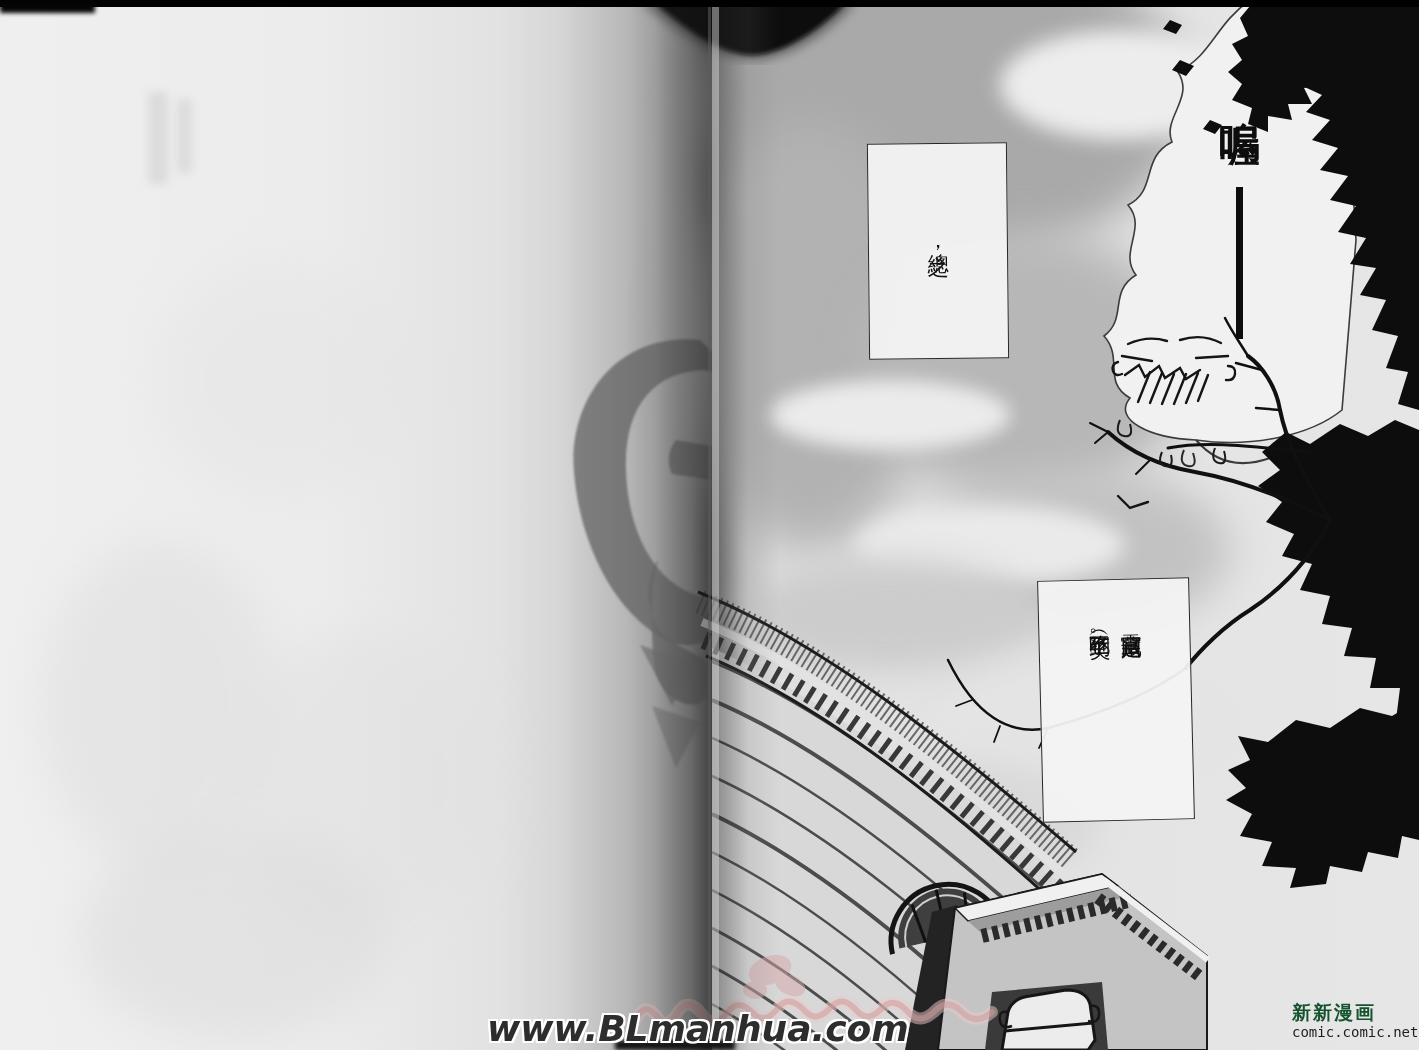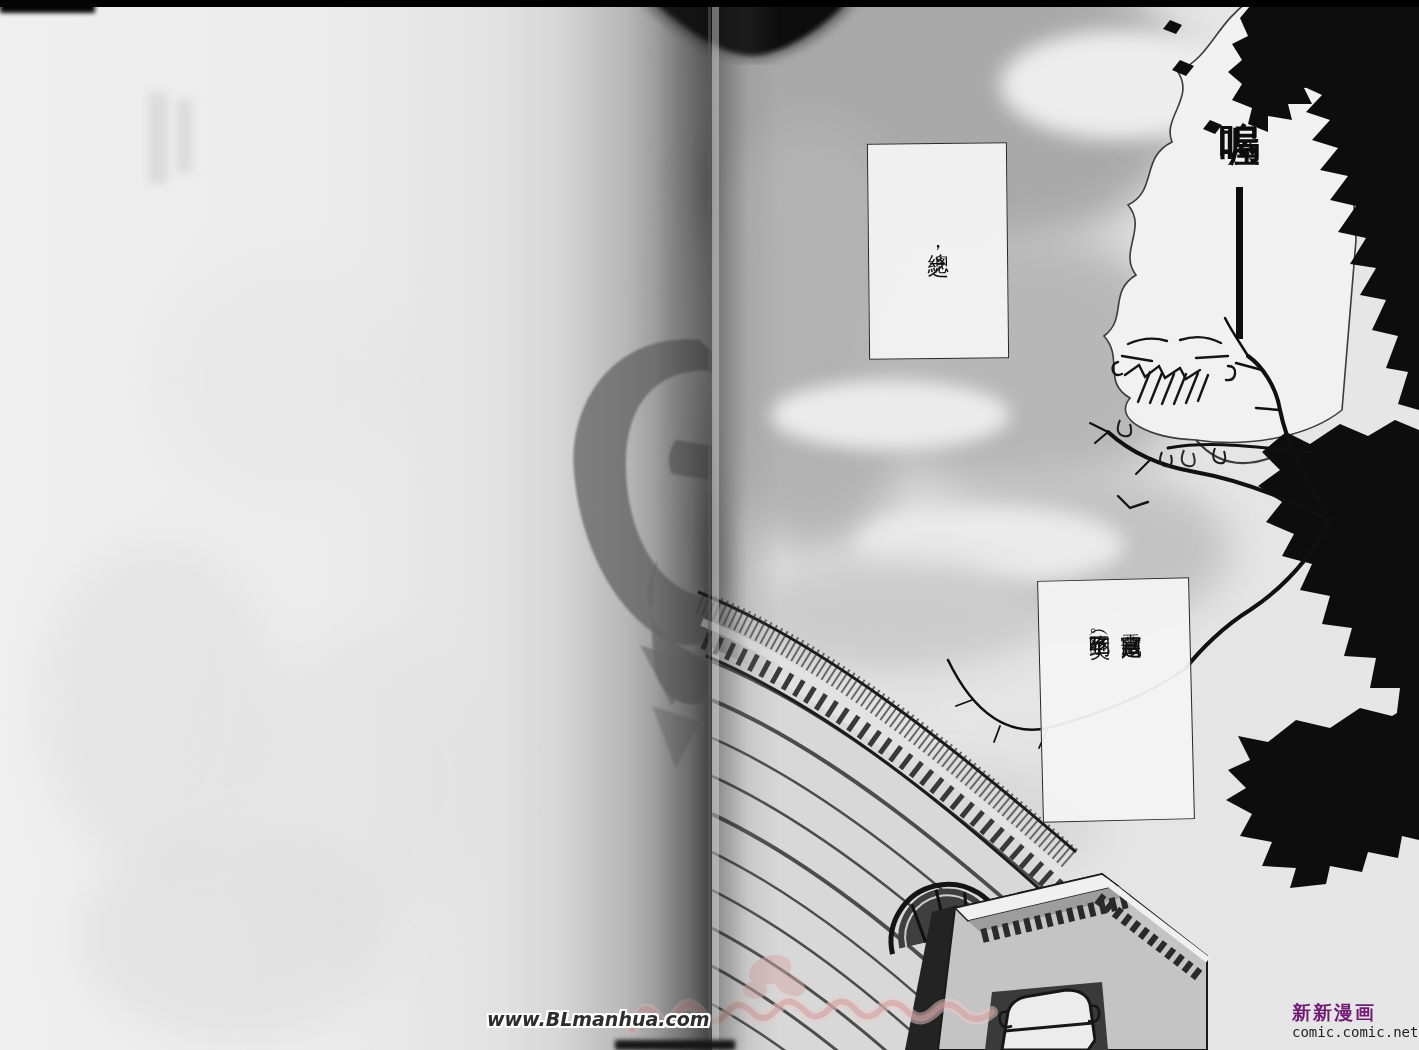--- a/index.html
+++ b/index.html
@@ -29,26 +29,26 @@
   #caption-box-1 .vtext{font-size:21px;letter-spacing:3px;font-weight:500;}
   #caption-box-2{left:1040px;top:579px;width:152px;height:242px;transform:rotate(-1.4deg);
     justify-content:center;}
   #caption-box-2 .vtext{font-size:21px;line-height:1.5;padding-top:38px;letter-spacing:1px;}
   
   #shout{left:1213px;top:89px;writing-mode:vertical-rl;text-orientation:upright;
     font-size:41px;font-weight:bold;color:#0d0d0d;letter-spacing:5px;}
   #shout-dash{left:1236px;top:187px;width:7px;height:152px;background:#0d0d0d;overflow:hidden;}
   .sr{display:block;width:0;height:0;overflow:hidden;color:transparent;font-size:0;}
   
-  #wm-bl{left:487px;top:1008px;font-size:19px;font-weight:bold;font-style:italic;
+  #wm-bl{left:487px;top:1008px;font-size:36px;font-weight:bold;font-style:italic;
     color:#2d2d2d;letter-spacing:0;
     text-shadow:-2px -2px 0 #fff,2px -2px 0 #fff,-2px 2px 0 #fff,2px 2px 0 #fff,
                 0 -2px 0 #fff,0 2px 0 #fff,-2px 0 0 #fff,2px 0 0 #fff;}
   #wm-site{left:1292px;top:1002px;line-height:1.15;}
-  #wm-site .name{font-size:19px;font-weight:bold;color:#701a75;letter-spacing:2px;}
+  #wm-site .name{font-size:19px;font-weight:bold;color:#14532d;letter-spacing:2px;}
   #wm-site .url{font-size:14px;color:#1d1d1d;font-family:"DejaVu Sans Mono","Liberation Mono",monospace;}
   svg{position:absolute;left:0;top:0;}
 </style>
 </head>
 <body>
 
 <div id="canvas">
 
   <div class="abs" id="left-page"></div>
   <div class="abs" id="right-page"></div>

